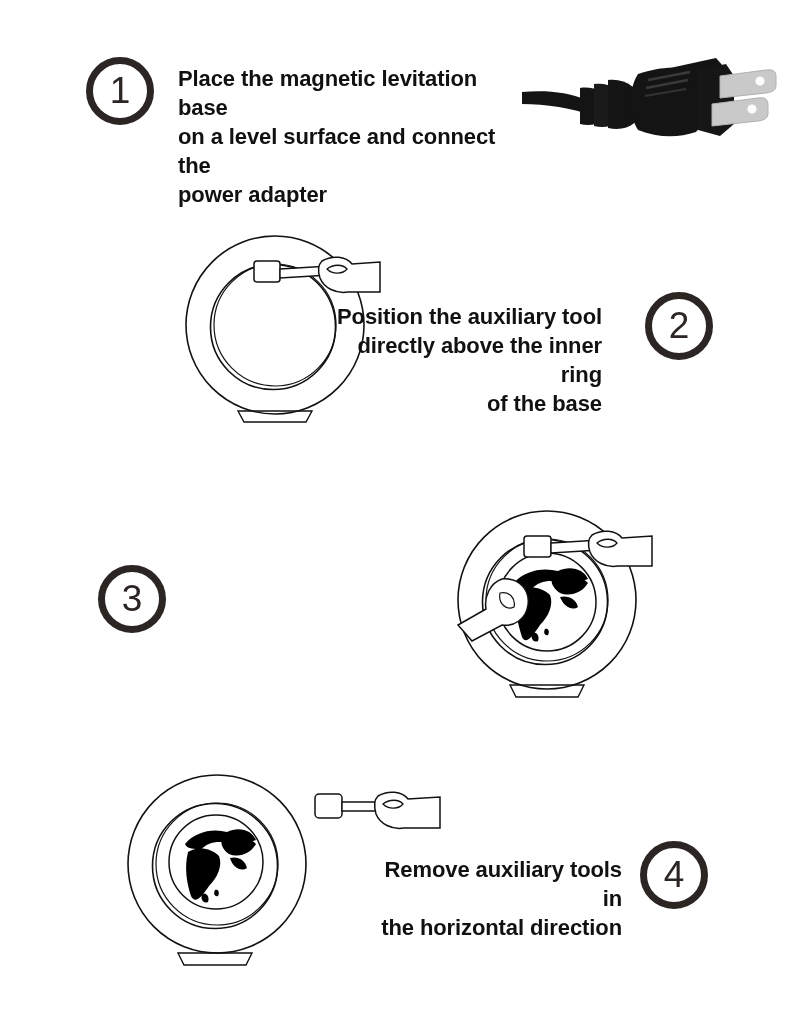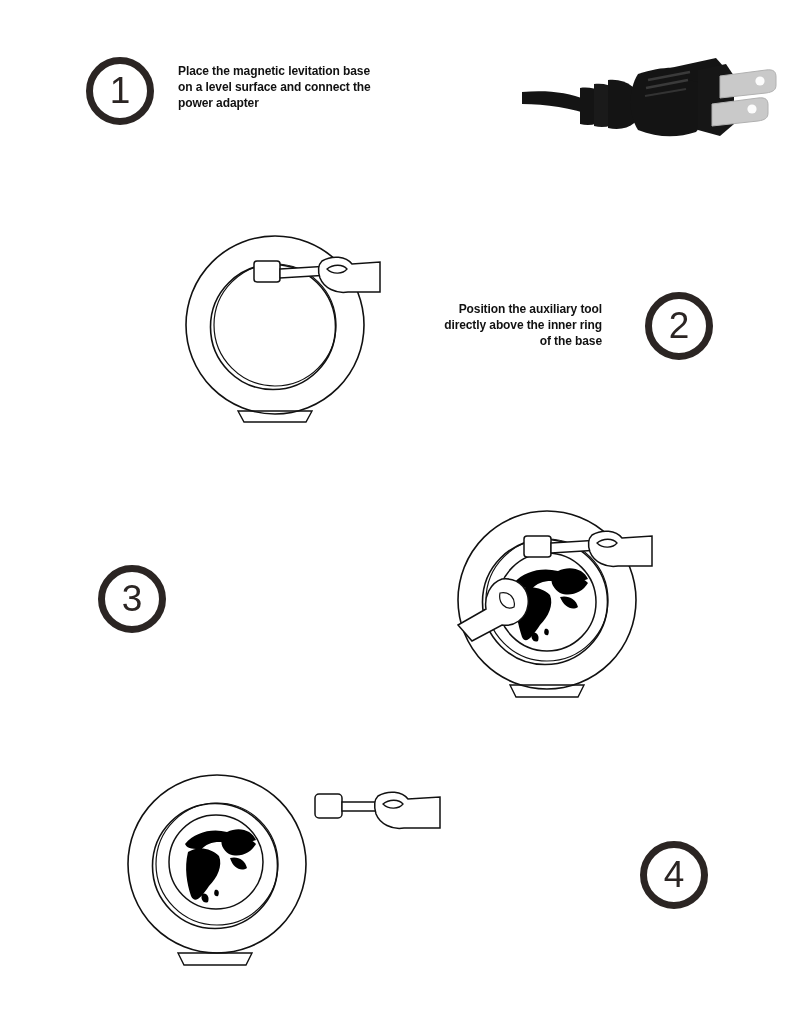--- a/index.html
+++ b/index.html
@@ -41,21 +41,21 @@
     line-height: 1;
     letter-spacing: 0;
     margin-top: -2px;
   }
 
   
   .caption {
     position: absolute;
     font-family: "Liberation Sans", sans-serif;
     font-weight: bold;
-    font-size: 12px;
+    font-size: 22px;
     line-height: 1.32;
     color: #111111;
     letter-spacing: -0.1px;
     white-space: pre-line;
   }
   .caption.left  { text-align: left; }
   .caption.right { text-align: right; }
   .caption.center{ text-align: center; }
 
   
@@ -188,20 +188,22 @@
                  C 204 63, 192 57, 188 47 C 186 41, 186 34, 190 30 Z" fill="#ffffff" stroke="#111111" stroke-width="1.5"></path>
         <path d="M195 38 C 201 33, 211 33, 215 38 C 211 43, 201 44, 195 38 Z" fill="#ffffff" stroke="#111111" stroke-width="1.3"></path>
       </g>
     </svg>
   </div>
 
   <div class="step-badge" style="left:640px; top:841px;">
     <span class="num">4</span>
   </div>
 
+  <div class="caption right" style="left:370px; top:855px; width:252px;">Remove auxiliary tools in
+the horizontal direction</div>
 
   <div class="figure" style="left:130px; top:752px;">
     <svg width="320" height="230" viewBox="0 0 320 230">
       <g fill="none" stroke="#111111" stroke-width="1.6">
         <path d="M48 201 L 54 213 L 116 213 L 122 201 Z" stroke-width="1.4"></path>
         <circle cx="87" cy="112" r="89"></circle>
         <circle cx="85" cy="114" r="62.5"></circle>
         <circle cx="87" cy="112" r="61" stroke-width="1.2"></circle>
       </g>
 

